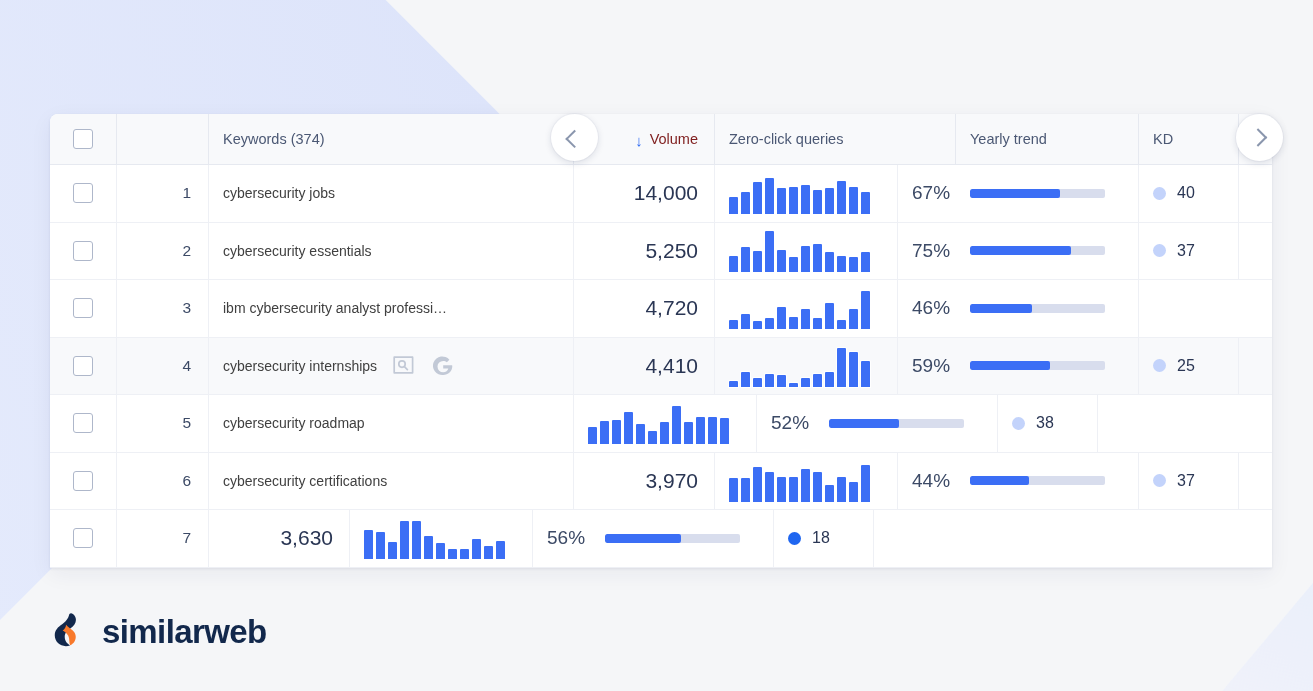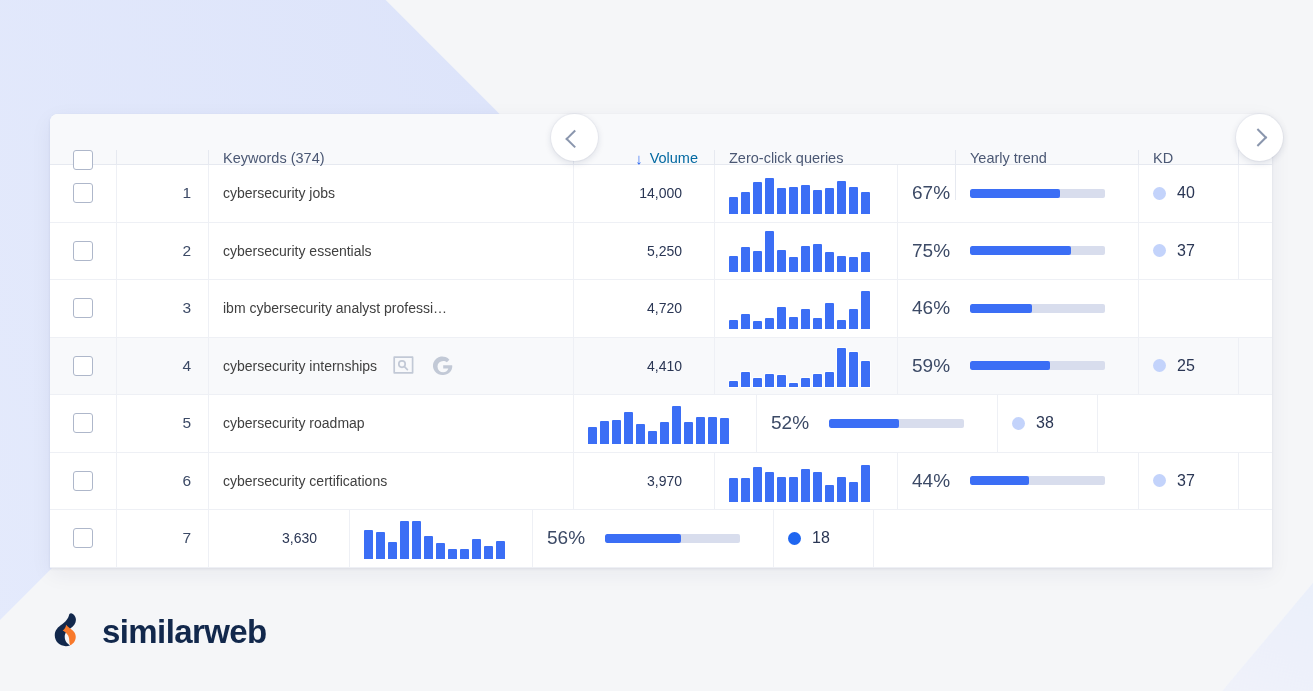--- a/index.html
+++ b/index.html
@@ -63,29 +63,28 @@
 
   .thead {
     display: flex;
     height: 51px;
     background: #f8f9fb;
     border-bottom: 1px solid #e6e9f0;
     box-sizing: border-box;
   }
   .th {
     display: flex;
-    align-items: flex-start;
+    align-items: center;
     box-sizing: border-box;
     font-size: 14.5px;
     color: #4b5874;
     border-right: 1px solid #e6e9f0;
     padding: 0 14px;
     height: 100%;
     white-space: nowrap;
-    margin-top: 36px;
   }
   .th.last { border-right: none; }
 
   
   .c-check   { width: 67px;  justify-content: center; padding: 0; }
   .c-rank    { width: 92px;  justify-content: flex-end; padding-right: 17px; }
   .c-keyword { width: 365px; }
   .c-volume  { width: 141px; justify-content: flex-end; padding-right: 16px; }
   .c-trend   { width: 183px; }
   .c-zero    { width: 241px; }
@@ -93,21 +92,21 @@
   .c-tail    { flex: 1 1 auto; }
 
   .sort-arrow {
     display: inline-block;
     color: #2f6bf3;
     font-size: 15px;
     margin-right: 7px;
     line-height: 1;
     transform: translateY(1px);
   }
-  .th-volume-label { color: #0369a1; }
+  .th-volume-label { color: #7f1d1d; }
 
   
   .cbox {
     width: 20px;
     height: 20px;
     border: 1.6px solid #aeb7ca;
     border-radius: 3px;
     background: #fff;
     box-sizing: border-box;
     display: block;
@@ -130,21 +129,21 @@
     box-sizing: border-box;
     height: 100%;
     padding: 0 14px;
     border-right: 1px solid #eef0f5;
     font-size: 15.5px;
     color: #2e3a55;
   }
   .cell.no-border { border-right: none; }
   .cell.c-check { padding: 0; justify-content: center; }
   .cell.c-rank  { justify-content: flex-end; padding-right: 17px; color: #3c4a66; font-size: 15.5px; }
-  .cell.c-volume{ justify-content: flex-end; padding-right: 32px; font-size: 14px; color: #2a3654; }
+  .cell.c-volume{ justify-content: flex-end; padding-right: 16px; font-size: 21px; color: #2a3654; }
 
   .kw-link {
     color: #404040;
     font-size: 14px;
     text-decoration: none;
     cursor: pointer;
     white-space: nowrap;
     overflow: hidden;
     text-overflow: ellipsis;
     max-width: 300px;

